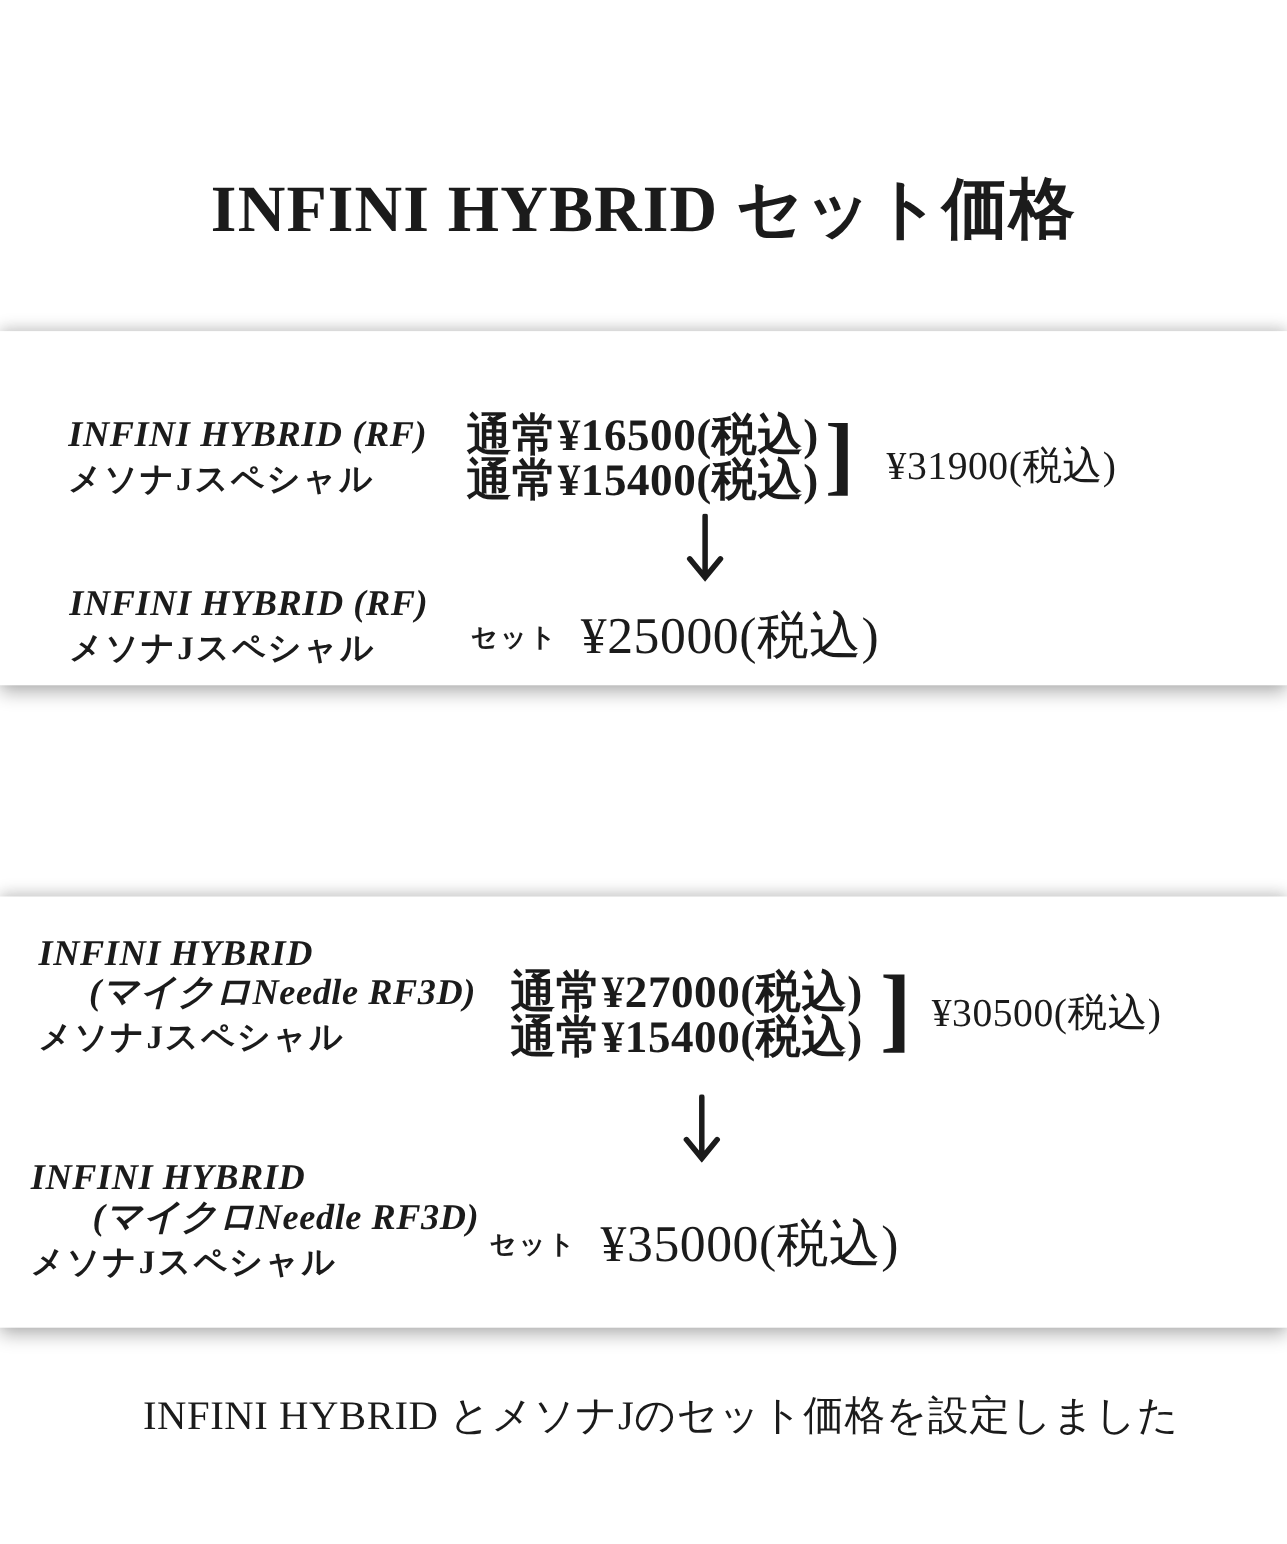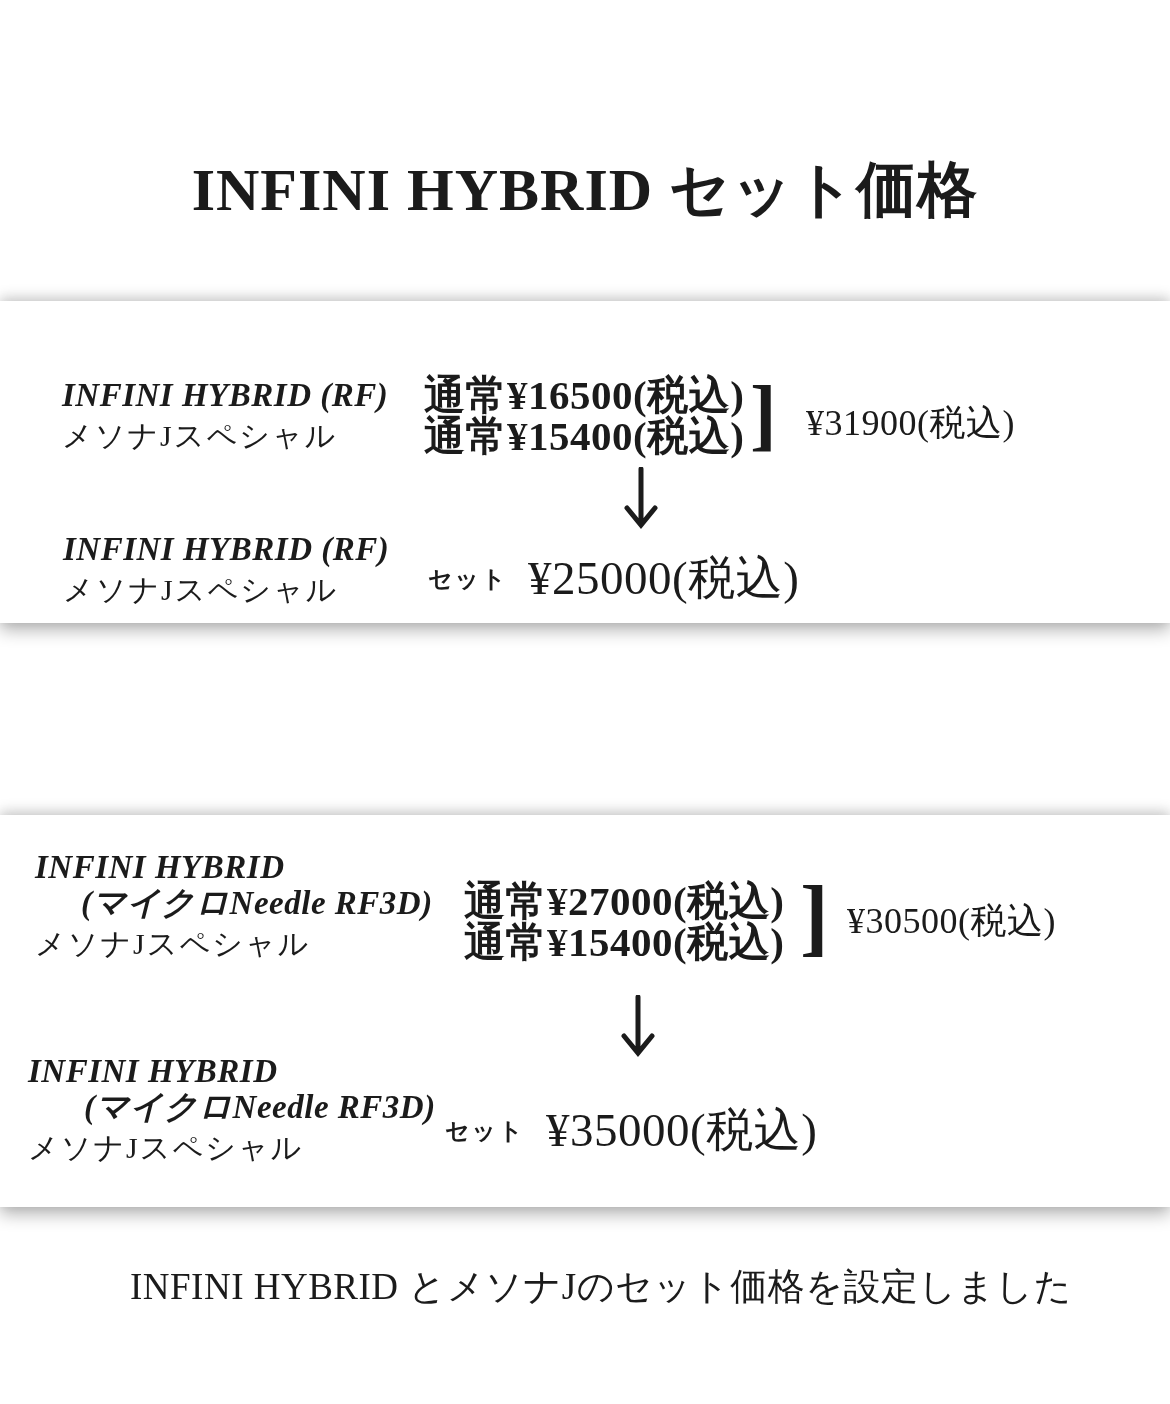--- a/index.html
+++ b/index.html
@@ -35,21 +35,21 @@
   .abs { position: absolute; white-space: nowrap; }
 
   .name-line {
     font-style: italic;
     font-weight: 700;
     font-size: 33px;
     line-height: 36px;
     letter-spacing: 0.5px;
   }
   .name-sub {
-    font-weight: 400;
+    font-weight: 700;
     font-size: 30px;
     line-height: 34px;
     letter-spacing: 2px;
   }
   .indent-1 { padding-left: 46px; }
   .indent-2 { padding-left: 56px; }
   .mt { margin-top: 6px; }
 
   .price-line {
     font-weight: 700;

